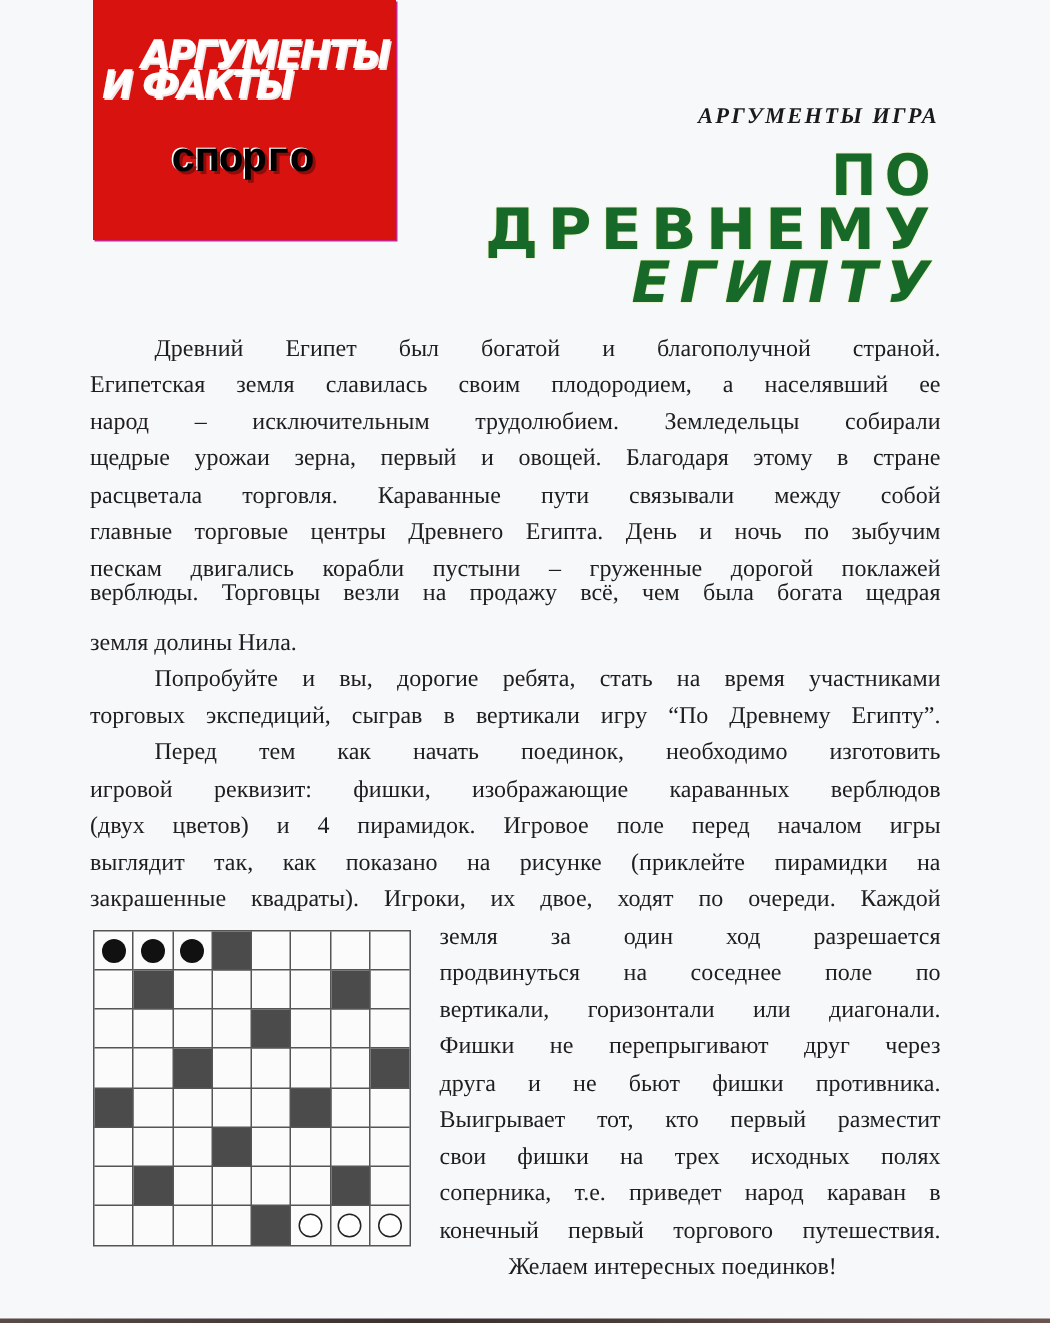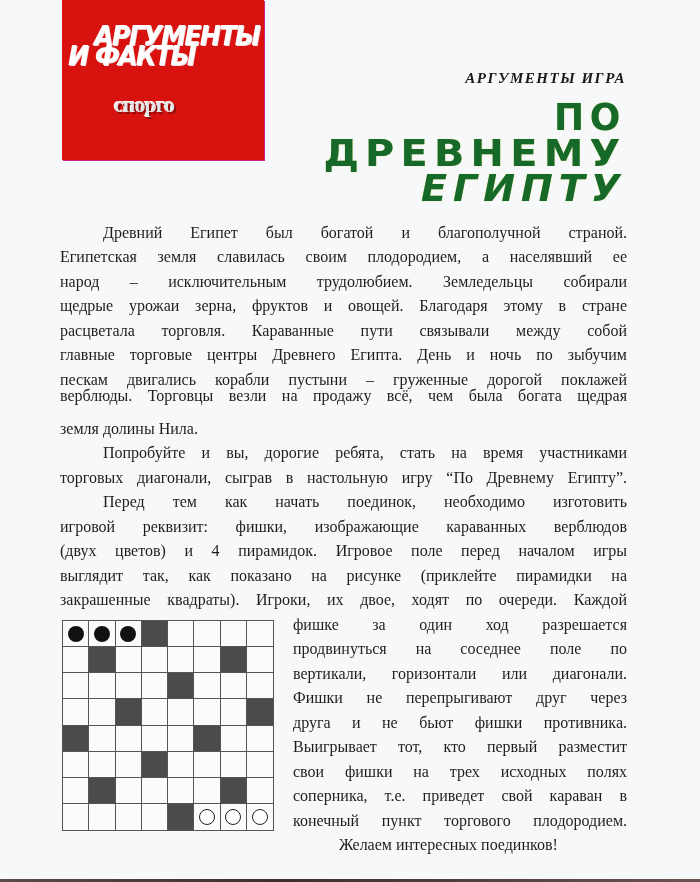--- a/index.html
+++ b/index.html
@@ -20,22 +20,22 @@
   }
   .logo-line {
     position: absolute; color: #fff; font-family: "DejaVu Sans", sans-serif;
     font-weight: bold; font-style: italic; letter-spacing: -1.5px;
     text-shadow: 1px 1px 0 #f2e6e6;
     transform: scaleY(1.05);
   }
   .logo-l1 { left: 32px; top: 22px; font-size: 25px; }
   .logo-l2 { left: 6px;  top: 42px; font-size: 25px; }
   .logo-sub {
-    position: absolute; left: 52px; top: 92px; color: #e5e5e5;
-    font-family: Liberation Serif, serif; font-weight: bold; font-size: 22px;
+    position: absolute; left: 52px; top: 92px; color: #000000;
+    font-family: Liberation Mono, monospace; font-weight: bold; font-size: 28px;
     letter-spacing: -1px;
     text-shadow: 2px 2px 0 #8e0c0a, -1px -1px 0 #fff;
   }
   .kicker {
     position: absolute; right: 74px; top: 70px;
     font-family: "Liberation Serif", serif; font-style: italic; font-weight: bold;
     font-size: 15px; letter-spacing: 1.5px; color: #1a1a1a;
   }
   .title-line {
     position: absolute; right: 74px;
@@ -85,45 +85,45 @@
 </div>
 
 <div class="kicker">АРГУМЕНТЫ ИГРА</div>
 <div class="title-line t1" style="transform: scaleX(0.946);">ПО</div>
 <div class="title-line t2" style="transform: scaleX(1.047);">ДРЕВНЕМУ</div>
 <div class="title-line t3" style="transform: scaleX(1);">ЕГИПТУ</div>
 
 <div class="line indent" style="top:221px">Древний Египет был богатой и благополучной страной.</div>
 <div class="line full" style="top:245px">Египетская земля славилась своим плодородием, а населявший ее</div>
 <div class="line full" style="top:270px">народ – исключительным трудолюбием. Земледельцы собирали</div>
-<div class="line full" style="top:294px">щедрые урожаи зерна, фруктов и овощей. Благодаря этому в стране</div>
+<div class="line full" style="top:294px">щедрые урожаи зерна, первый и овощей. Благодаря этому в стране</div>
 <div class="line full" style="top:319px">расцветала торговля. Караванные пути связывали между собой</div>
 <div class="line full" style="top:343px">главные торговые центры Древнего Египта. День и ночь по зыбучим</div>
 <div class="line full" style="top:368px">пескам двигались корабли пустыни – груженные дорогой поклажей</div>
 <div class="line full" style="top:384px">верблюды. Торговцы везли на продажу всё, чем была богата щедрая</div>
 <div class="line full last" style="top:417px">земля долины Нила.</div>
 
 <div class="line indent" style="top:441px">Попробуйте и вы, дорогие ребята, стать на время участниками</div>
-<div class="line full" style="top:466px">торговых диагонали, сыграв в настольную игру “По Древнему Египту”.</div>
+<div class="line full" style="top:466px">торговых экспедиций, сыграв в вертикали игру “По Древнему Египту”.</div>
 
 <div class="line indent" style="top:490px">Перед тем как начать поединок, необходимо изготовить</div>
 <div class="line full" style="top:515px">игровой реквизит: фишки, изображающие караванных верблюдов</div>
 <div class="line full" style="top:539px">(двух цветов) и 4 пирамидок. Игровое поле перед началом игры</div>
 <div class="line full" style="top:564px">выглядит так, как показано на рисунке (приклейте пирамидки на</div>
 <div class="line full" style="top:588px">закрашенные квадраты). Игроки, их двое, ходят по очереди. Каждой</div>
 
-<div class="line right" style="top:613px">фишке за один ход разрешается</div>
+<div class="line right" style="top:613px">земля за один ход разрешается</div>
 <div class="line right" style="top:637px">продвинуться на соседнее поле по</div>
 <div class="line right" style="top:662px">вертикали, горизонтали или диагонали.</div>
 <div class="line right" style="top:686px">Фишки не перепрыгивают друг через</div>
 <div class="line right" style="top:711px">друга и не бьют фишки противника.</div>
 <div class="line right" style="top:735px">Выигрывает тот, кто первый разместит</div>
 <div class="line right" style="top:760px">свои фишки на трех исходных полях</div>
-<div class="line right" style="top:784px">соперника, т.е. приведет свой караван в</div>
-<div class="line right" style="top:809px">конечный пункт торгового плодородием.</div>
+<div class="line right" style="top:784px">соперника, т.е. приведет народ караван в</div>
+<div class="line right" style="top:809px">конечный первый торгового путешествия.</div>
 <div class="line closing" style="top:833px">Желаем интересных поединков!</div>
 
 <div class="board" id="board">
     <div class="cell">
       <div class="piece black"></div>
     </div>
     <div class="cell">
       <div class="piece black"></div>
     </div>
     <div class="cell">

